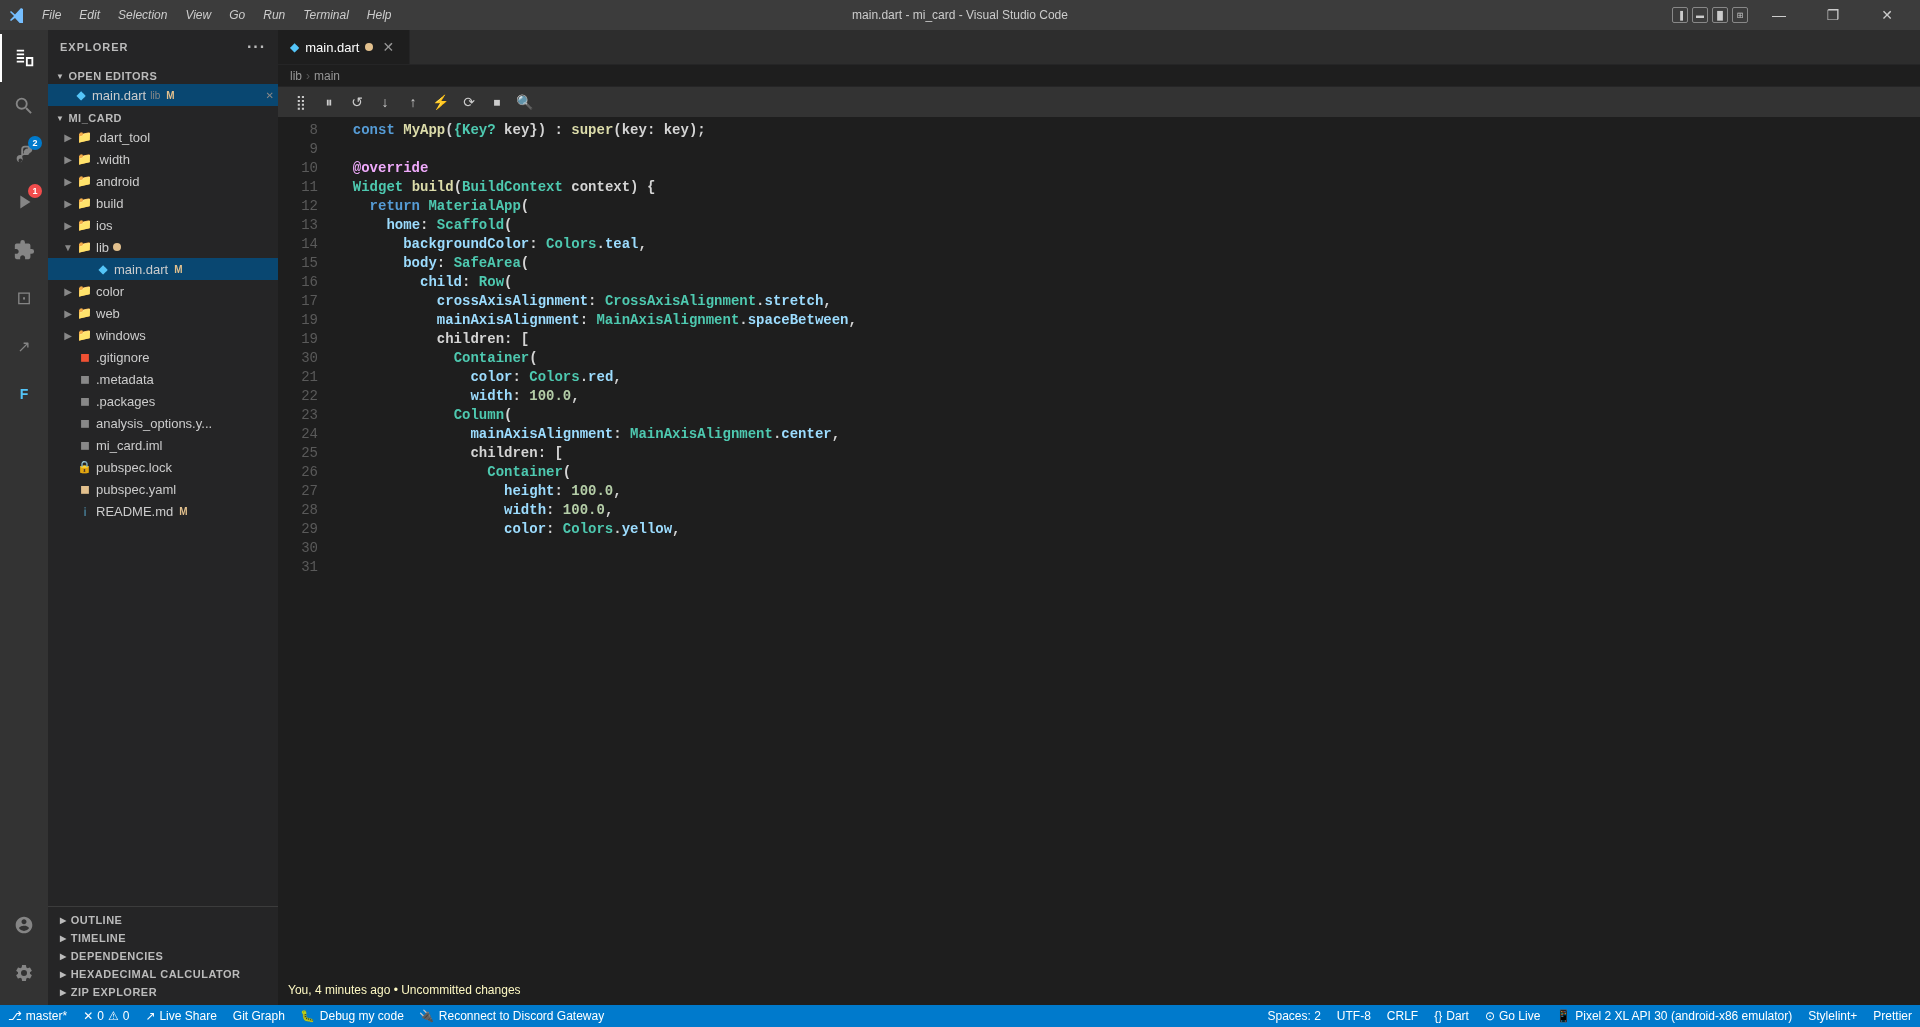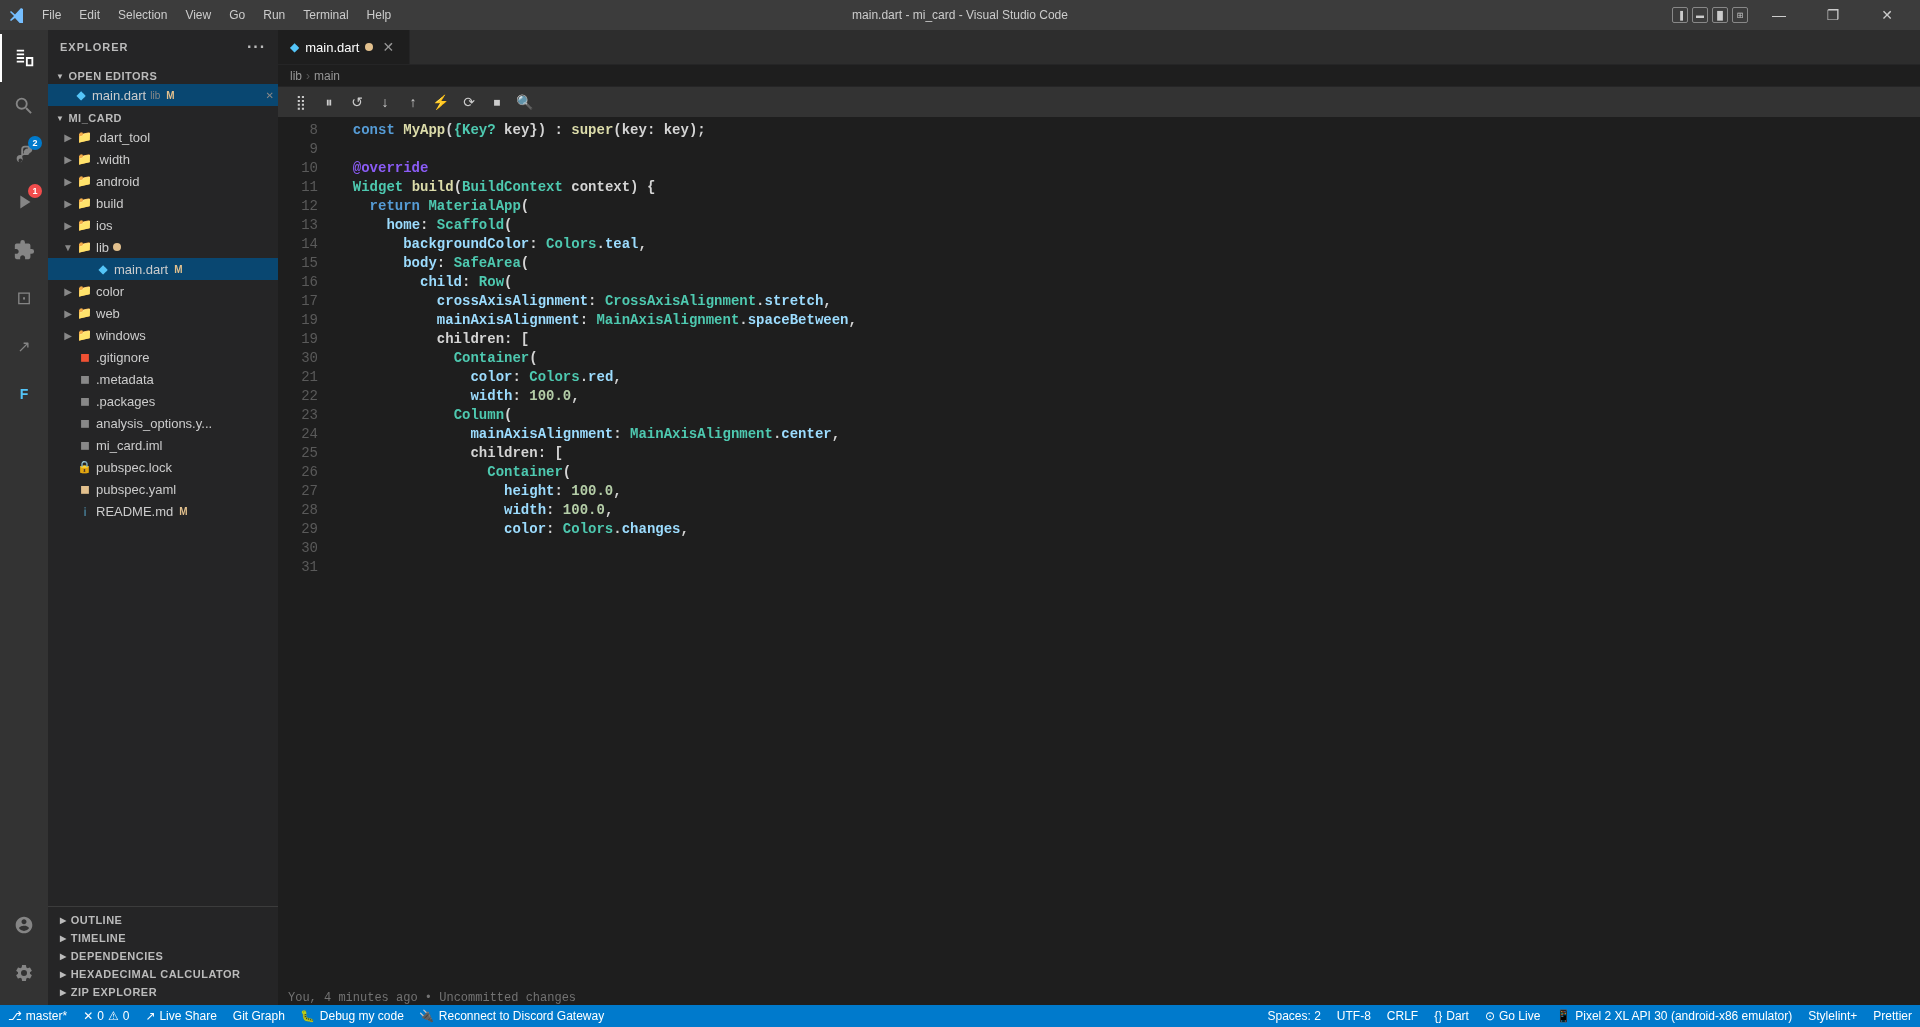--- a/index.html
+++ b/index.html
@@ -21,20 +21,21 @@
       display: flex;
       align-items: center;
       padding: 0 10px;
       flex-shrink: 0;
       justify-content: space-between;
     }
     .titlebar-left {
       display: flex;
       align-items: center;
       gap: 8px;
+      font-style: italic;
     }
     .titlebar-menu {
       display: flex;
       align-items: center;
       gap: 2px;
     }
     .titlebar-menu-item {
       padding: 2px 8px;
       font-size: 12px;
       color: #cccccc;
@@ -347,21 +348,21 @@
       position: relative;
       font-weight: bold;
     }
     .keyword { color: #569cd6; }
     .comment { color: #6a9955; }
     .class-name { color: #4ec9b0; }
     .property { color: #9cdcfe; }
     .value { color: #b5cea8; }
     .function { color: #dcdcaa; }
     .punct { color: #d4d4d4; }
-    .decorator { color: #8b5cf6; }
+    .decorator { color: #f0abfc; }
 
     
     #phone-preview {
       width: 310px;
       background: #1e1e1e;
       flex-shrink: 0;
       display: flex;
       align-items: center;
       justify-content: center;
       padding: 10px;
@@ -805,28 +806,28 @@
           <span class="punct">                  </span><span class="class-name">Container</span><span class="punct">(</span>
         </div>
         <div class="code-line">
           <span class="punct">                    </span><span class="property">height</span><span class="punct">: </span><span class="value">100.0</span><span class="punct">,</span>
         </div>
         <div class="code-line">
           <span class="punct">                    </span><span class="property">width</span><span class="punct">: </span><span class="value">100.0</span><span class="punct">,</span>
         </div>
         <div class="code-line" style="position:relative">
           <span style="position:absolute;left:-22px;color:#e9d44f;font-size:12px;">💡</span>
-          <span class="punct">                    </span><span class="property">color</span><span class="punct">: </span><span class="class-name">Colors</span><span class="punct">.</span><span class="property">changes</span><span class="punct">,</span>
-        </div>
-      </div>
-
-
-    </div>
-
-    <div style="position:absolute; bottom:22px; left:280px; right:320px; height:22px; display:flex; align-items:flex-end; padding:0 8px; font-family:Liberation Mono, monospace; font-size:12px; color:#737373; background:#1e1e1e; pointer-events:none; z-index:5;">
+          <span class="punct">                    </span><span class="property">color</span><span class="punct">: </span><span class="class-name">Colors</span><span class="punct">.</span><span class="property">yellow</span><span class="punct">,</span>
+        </div>
+      </div>
+
+
+    </div>
+
+    <div style="position:absolute; bottom:22px; left:280px; right:320px; height:22px; display:flex; align-items:flex-start; padding:0 8px; font-family:Liberation Sans, sans-serif; font-size:12px; color:#fef9c3; background:#1e1e1e; pointer-events:none; z-index:5;">
       <span>You, 4 minutes ago • Uncommitted changes</span>
     </div>
 
   </div>
 </div>
 
 <div id="status-bar">
   <div class="status-left">
     <div class="status-item">
       <span>⎇</span>

